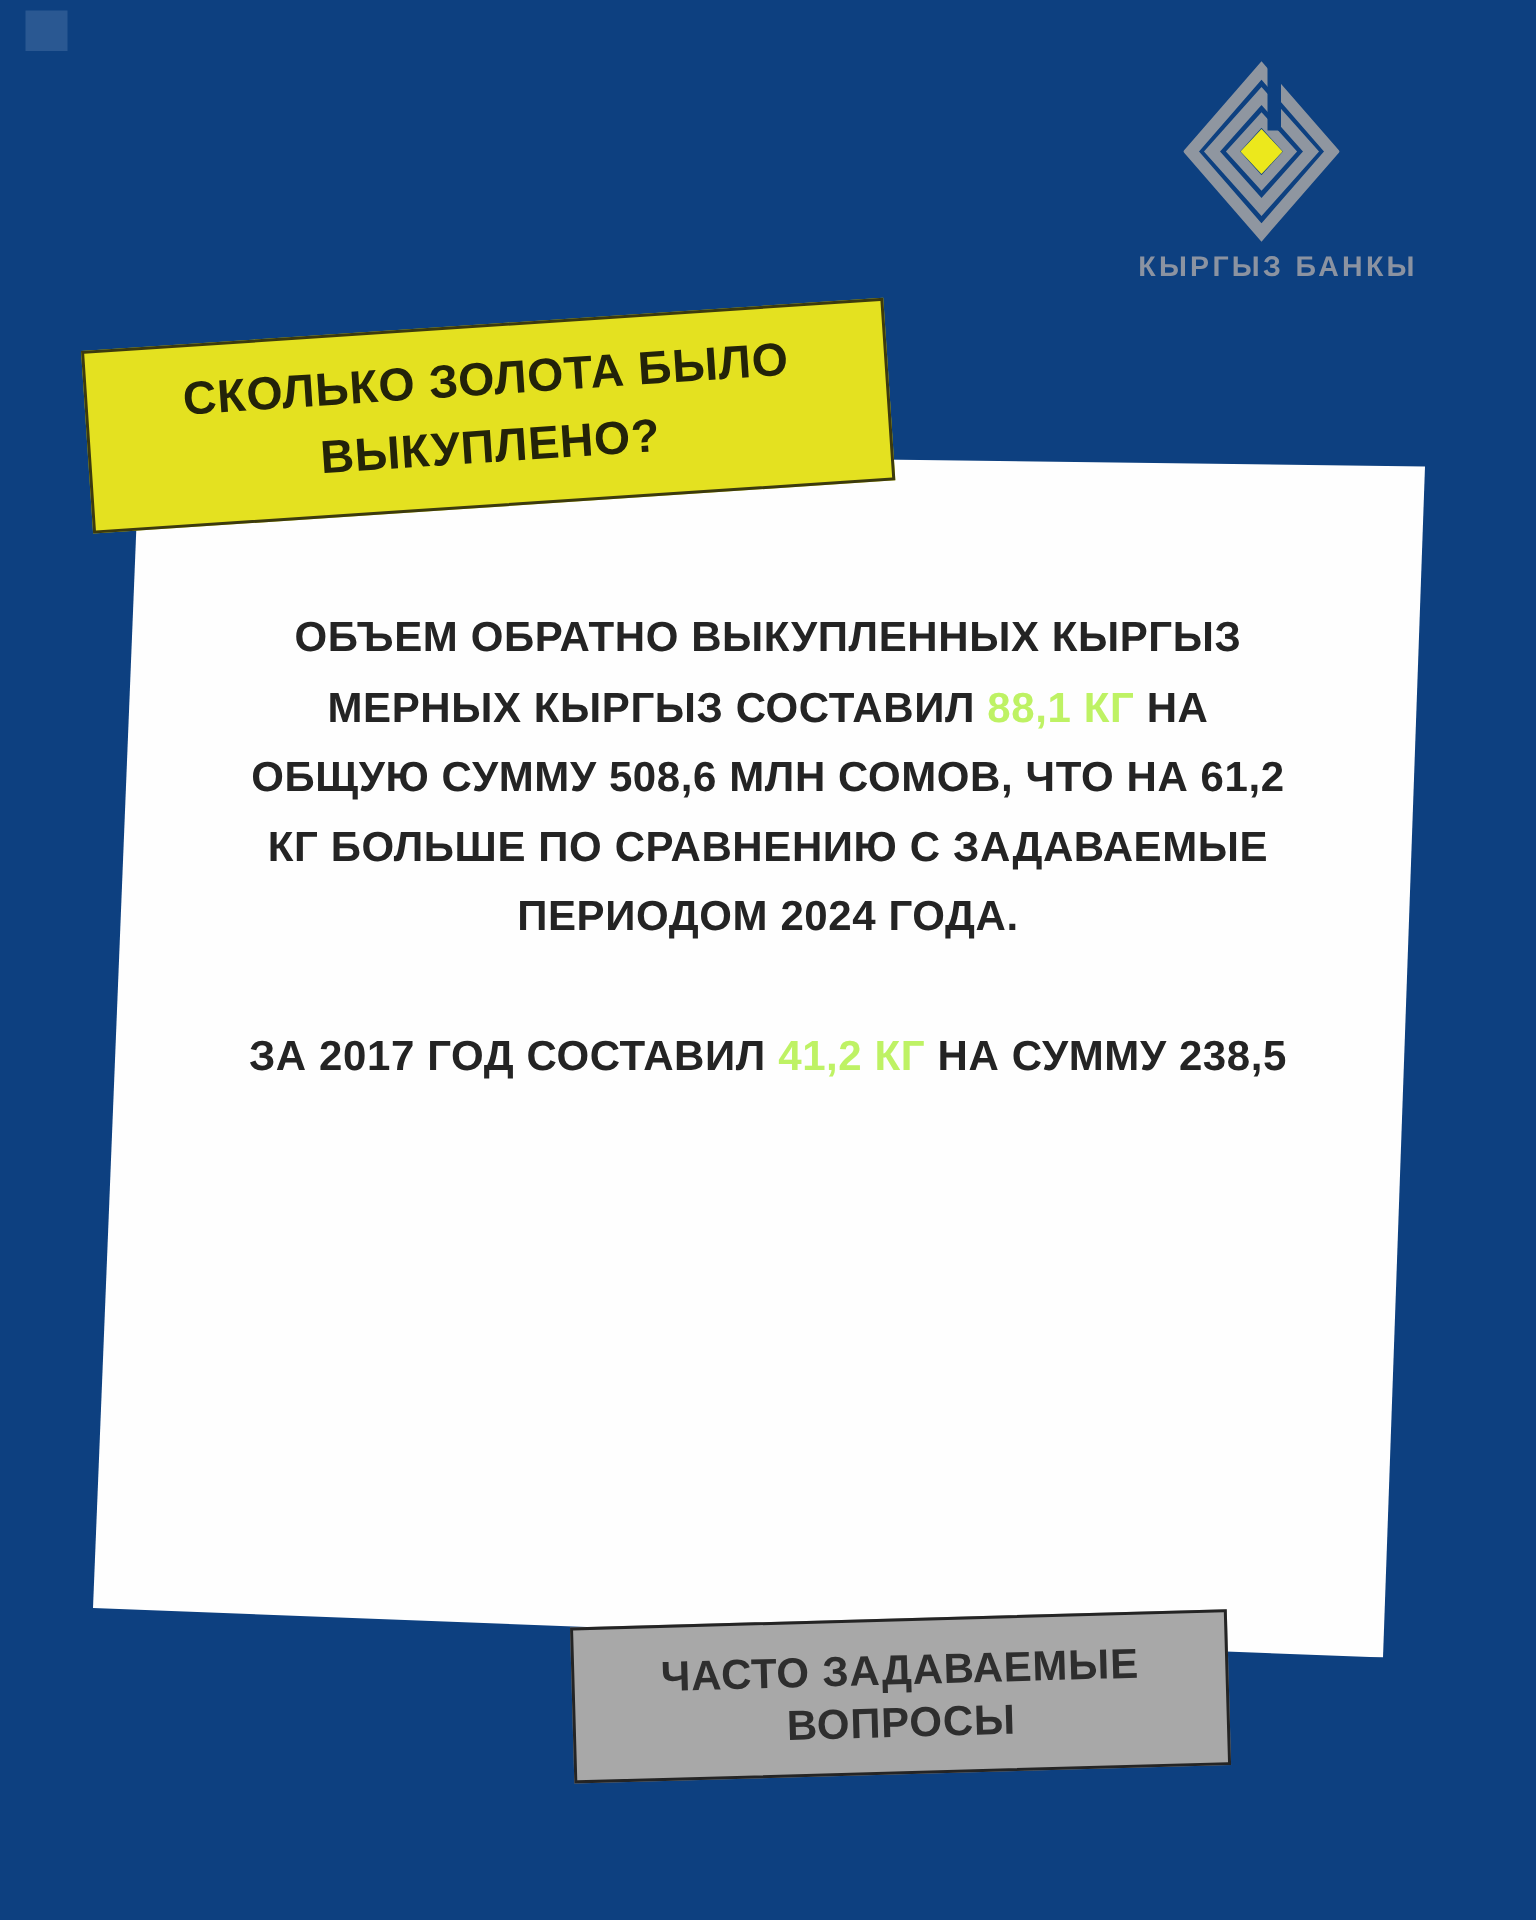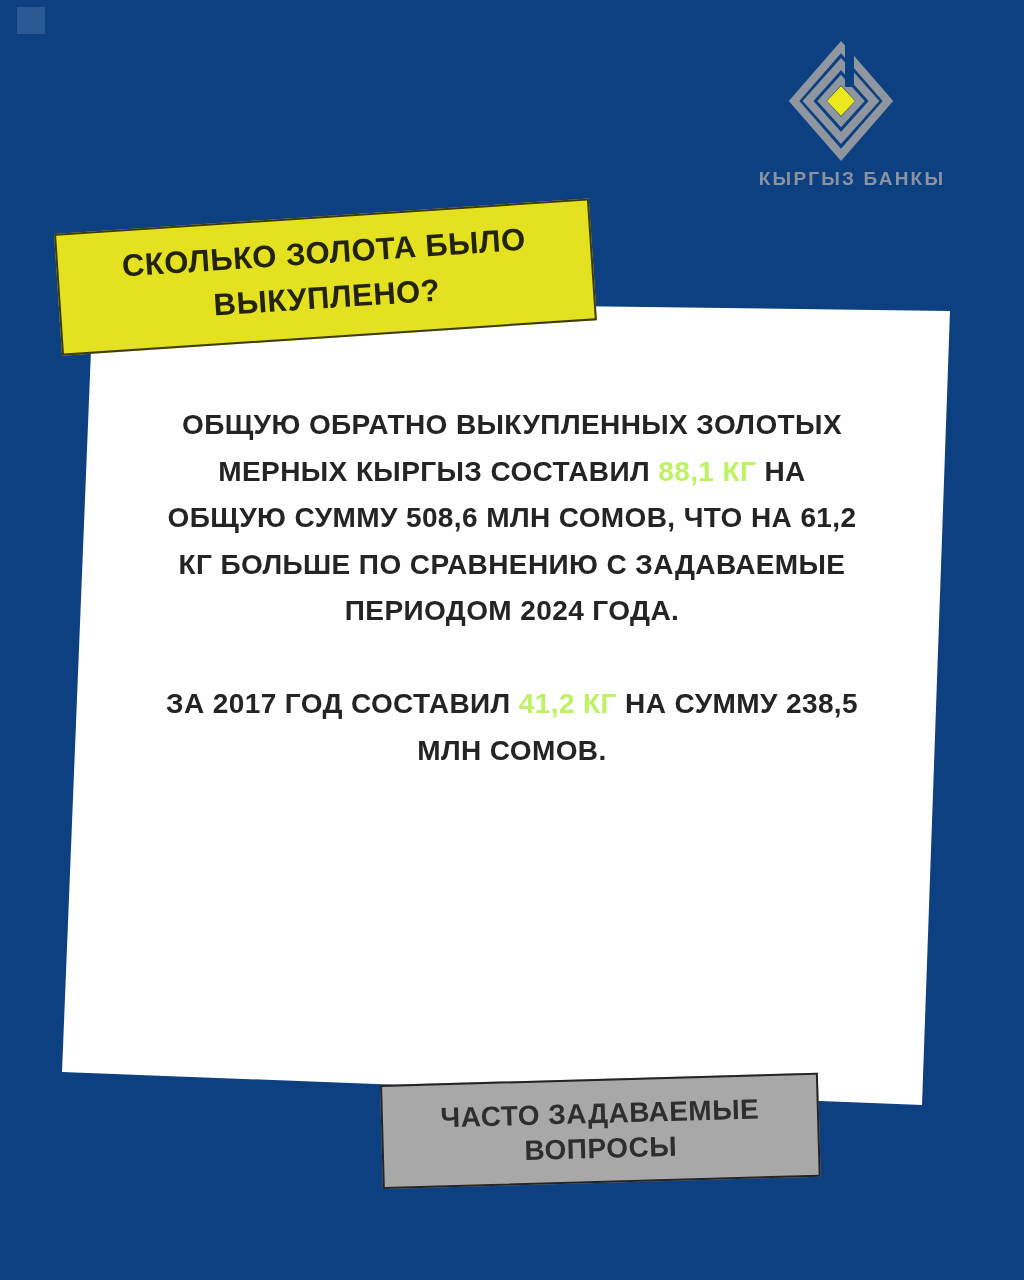--- a/index.html
+++ b/index.html
@@ -75,28 +75,27 @@
 </head>
 <body>
 
 <div class="page">
 
   <div class="corner-square"></div>
 
   <div class="card"></div>
 
   <div class="card-text">
-      <div class="card-line"><span>ОБЩУЮ ОБРАТНО ВЫКУПЛЕННЫХ ЗОЛОТЫХ</span></div>
+      <div class="card-line"><span>ОБЪЕМ ОБРАТНО ВЫКУПЛЕННЫХ КЫРГЫЗ</span></div>
       <div class="card-line"><span>МЕРНЫХ КЫРГЫЗ СОСТАВИЛ </span><span class="hl">88,1 КГ</span><span> НА</span></div>
       <div class="card-line"><span>ОБЩУЮ СУММУ 508,6 МЛН СОМОВ, ЧТО НА 61,2</span></div>
       <div class="card-line"><span>КГ БОЛЬШЕ ПО СРАВНЕНИЮ С ЗАДАВАЕМЫЕ</span></div>
       <div class="card-line"><span>ПЕРИОДОМ 2024 ГОДА.</span></div>
       <div class="card-line">&nbsp;</div>
       <div class="card-line"><span>ЗА 2017 ГОД СОСТАВИЛ </span><span class="hl">41,2 КГ</span><span> НА СУММУ 238,5</span></div>
-      <div class="card-line"><span>МЛН СОМОВ.</span></div>
     </div>
 
   <div class="question-banner">
     <div class="b-line">СКОЛЬКО ЗОЛОТА БЫЛО</div>
     <div class="b-line">ВЫКУПЛЕНО?</div>
   </div>
 
   <div class="footer-banner">
     <div class="b-line">ЧАСТО ЗАДАВАЕМЫЕ</div>
     <div class="b-line">ВОПРОСЫ</div>

